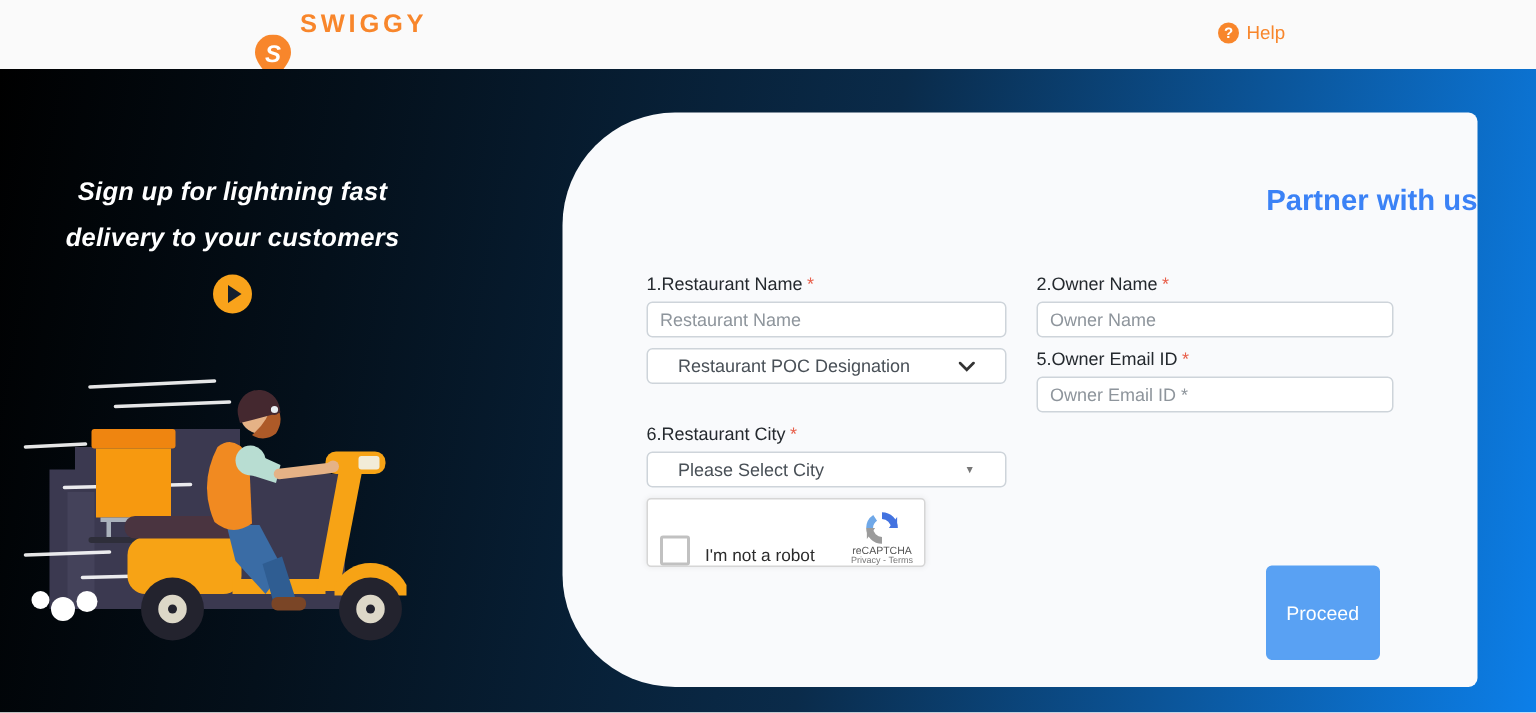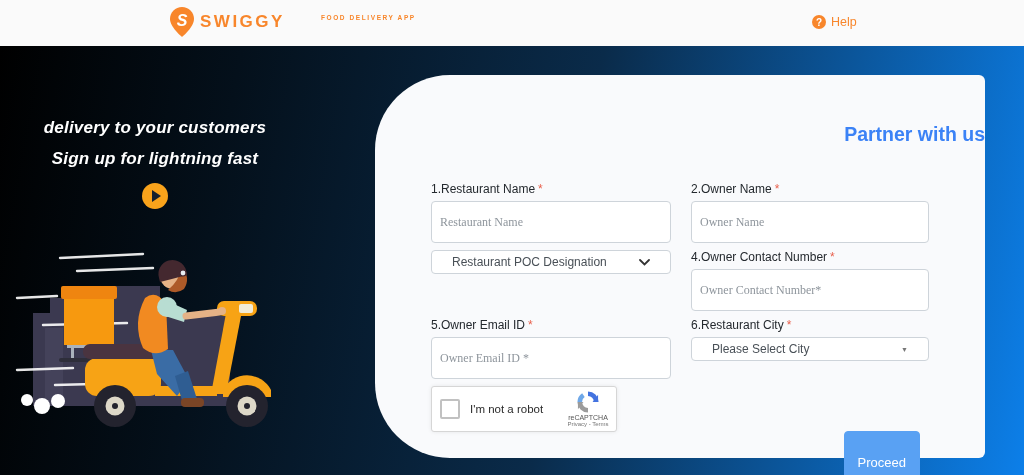--- a/index.html
+++ b/index.html
@@ -2,21 +2,21 @@
 <html><head>
 <meta charset="utf-8">
 <style>
   * { margin:0; padding:0; box-sizing:border-box; }
   html,body { width:1024px; height:475px; font-family:"Liberation Sans", sans-serif; background:#fff; overflow:hidden; }
   .page { position:relative; width:1024px; height:475px; }
 
   
   .header { position:relative; height:46px; background:#fafafa; }
   .logo { position:absolute; left:170px; top:7px; display:flex; align-items:center; gap:6px; }
-  .logo-text { display:flex; flex-direction:row;gap:36px; }
+  .logo-text { display:flex; flex-direction:column;gap:36px; }
   .brand { color:#f8862b; font-size:17px; font-weight:800; letter-spacing:2.5px; line-height:18px; }
   .brand-tag { color:#f8862b; font-size:6.5px; font-weight:700; letter-spacing:1.6px; margin-top:1px; }
   .help { position:absolute; left:812px; top:15px; display:flex; align-items:center; gap:5px; cursor:pointer; }
   .help-q { width:14px; height:14px; border-radius:50%; background:#f8862b; color:#fff; font-size:10px; font-weight:700; display:flex; align-items:center; justify-content:center; }
   .help-label { color:#f8862b; font-size:12.5px; }
 
   
   .main { position:relative; height:429px; background:linear-gradient(100deg,#000000 0%,#04101b 22%,#0a2b4a 55%,#0c7fe9 100%); }
 
   
@@ -25,28 +25,28 @@
   .play-tri { width:0; height:0; border-top:6px solid transparent; border-bottom:6px solid transparent; border-left:9px solid #14202e; margin-left:2px; }
   .illus { position:absolute; left:15px; top:182px; width:285px; height:208px; }
 
   
   .card { position:absolute; left:375px; top:29px; width:610px; height:383px; background:#f9fafc; border-radius:75px 6px 6px 75px; padding-top:48px; }
   .card-title { text-align:right; font-size:19.5px; font-weight:600; color:#3b82f6; margin-bottom:36px; }
   .form { width:498px; margin:10px auto; display:grid; grid-template-columns:240px 238px; column-gap:20px; }
   .field { margin-bottom:7px; }
   .flabel { font-size:12px; color:#24292e; margin-bottom:5px; }
   .req { color:#e8604c; margin-left:3px; }
-  .tinput { width:100%; height:24px; border:1px solid #ced4da; border-radius:4px; background:#fff; padding:20px 8px; font-size:12px; color:#495057; font-family:Liberation Serif, serif; }
+  .tinput { width:100%; height:24px; border:1px solid #ced4da; border-radius:4px; background:#fff; padding:2px 8px; font-size:12px; color:#495057; font-family:Liberation Sans, sans-serif; }
   .tinput::placeholder { color:#8e959c; }
   .selbox { width:100%; height:24px; border:1px solid #ced4da; border-radius:4px; background:#fff; padding:4px 20px; font-size:12px; color:#495057; display:flex; align-items:center; justify-content:space-between; cursor:pointer; }
   .caret-sm { color:#777; font-size:7px; line-height:7px; }
   .form-footer { grid-column:1 / -1; display:flex; justify-content:space-between; align-items:flex-start; }
 
   
-  .recaptcha { width:186px; height:46px; background:#fff; border:1px solid #d6d6d6; border-radius:3px; box-shadow:0 0 4px rgba(0,0,0,0.08); display:flex; align-items:center; padding:0 8px; gap:10px; }
+  .recaptcha { width:186px; height:46px; background:#fff; border:1px solid #d6d6d6; border-radius:3px; box-shadow:0 0 4px rgba(0,0,0,0.08); display:flex; align-items:flex-end; padding:0 8px; gap:10px; }
   .rc-check { width:20px; height:20px; background:#fff; border:2px solid #c1c1c1; border-radius:2px; cursor:pointer; flex-shrink:0; }
   .rc-label { font-size:11.5px; color:#2b2b2b; flex:1; }
   .rc-right { width:40px; display:flex; flex-direction:column; align-items:center; }
   .rc-brand { font-size:7px; color:#555; margin-top:1px; white-space:nowrap; }
   .rc-links { font-size:6px; color:#777; white-space:nowrap; }
 
   .proceed { margin-top:45px; margin-right:9px; background:#59a1f3; border:1px solid #59a1f3; color:#fff; font-size:13px; padding:23px 13px; border-radius:4px; cursor:pointer; font-family:"Liberation Sans",sans-serif; }
 </style>
 </head>
 <body>
@@ -66,22 +66,22 @@
     </div>
     <div class="help">
       <span class="help-q">?</span>
       <span class="help-label">Help</span>
     </div>
   </div>
 
   <div class="main">
 
     <div class="tagline">
+      <div>Sign up for lightning fast</div>
       <div>delivery to your customers</div>
-      <div>Sign up for lightning fast</div>
     </div>
     <div class="play-btn">
       <div class="play-tri"></div>
     </div>
 
     <svg class="illus" viewBox="0 0 285 208">
 
       <path d="M18,178 L18,85 L35,85 L35,70 L52,70 L52,58 L145,58 L145,88 L215,88 L215,178 Z" fill="#3b3950"></path>
       <rect x="30" y="100" width="18" height="78" fill="#44425a"></rect>
 
@@ -157,24 +157,20 @@
 
         <div class="field">
           <div class="selbox">
             <span>Restaurant POC Designation</span>
             <svg width="11" height="7" viewBox="0 0 11 7">
                 <path d="M1,1 L5.5,5.5 L10,1" stroke="#333" stroke-width="1.8" fill="none" stroke-linecap="round"></path>
               </svg>
           </div>
         </div>
 
-        <div class="field">
-          <div class="flabel"><span>4.Owner Contact Number</span><span class="req">*</span></div>
-          <input class="tinput" type="text" placeholder="Owner Contact Number*" style="">
-        </div>
 
         <div class="field">
           <div class="flabel"><span>5.Owner Email ID</span><span class="req">*</span></div>
           <input class="tinput" type="text" placeholder="Owner Email ID *" style="">
         </div>
 
         <div class="field">
           <div class="flabel"><span>6.Restaurant City</span><span class="req">*</span></div>
           <div class="selbox">
             <span>Please Select City</span>

